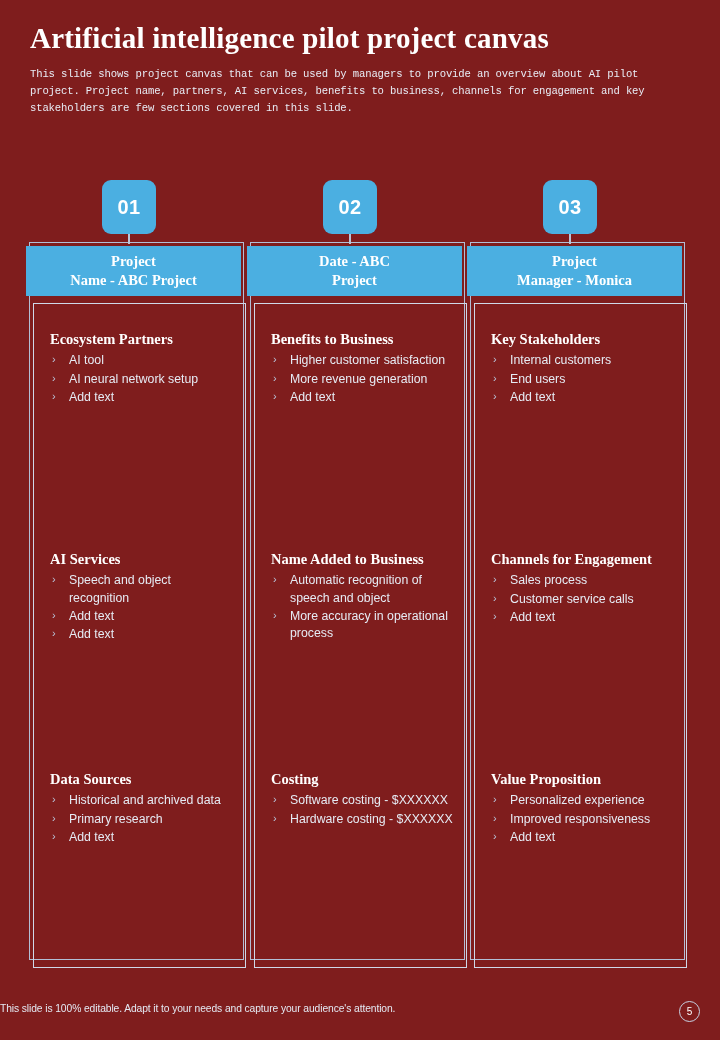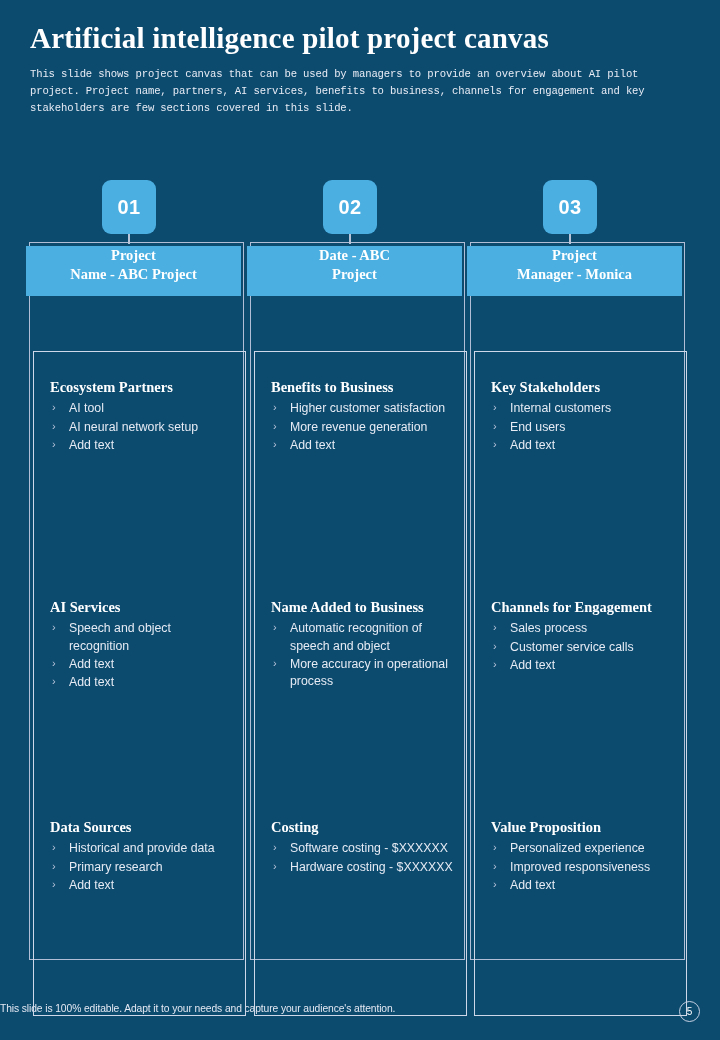--- a/index.html
+++ b/index.html
@@ -13,21 +13,21 @@
     font-family: "Liberation Sans", sans-serif;
     overflow: hidden;
     position: relative;
   }
 
   .slide {
     position: absolute;
     left: 0; top: 0;
     width: 720px;
     height: 1040px;
-    background: #0c4a6e;
+    background: #7f1d1d;
     box-sizing: border-box;
   }
 
   
   .slide-title {
     position: absolute;
     left: 30px;
     top: 22px;
     width: 660px;
     font-family: "Liberation Serif", serif;
@@ -116,38 +116,37 @@
     left: -3px;
     width: 215px;
     height: 50px;
     background: #4bafe1;
     color: #ffffff;
     font-family: "Liberation Serif", serif;
     font-weight: bold;
     font-size: 14.5px;
     line-height: 1.33;
     display: flex;
-    align-items: flex-start;
+    align-items: center;
     justify-content: center;
     text-align: center;
     z-index: 2;
   }
 
   
   .col-body {
     position: absolute;
     top: 123px;
     left: 4px;
     width: 213px;
     height: 665px;
     border: 1.4px solid #cfd8e8;
     box-sizing: border-box;
     z-index: 2;
     background: transparent;
-    margin-top: 48px;
   }
 
   .section {
     position: absolute;
     left: 16px;
     width: 182px;
   }
   .section-0 { top: 26px; }
   .section-1 { top: 246px; }
   .section-2 { top: 466px; }
@@ -246,21 +245,21 @@
           <ul class="bullets">
             <li class="bullet"><span class="chev">›</span><span>Speech and object recognition</span></li>
             <li class="bullet"><span class="chev">›</span><span>Add text</span></li>
             <li class="bullet"><span class="chev">›</span><span>Add text</span></li>
           </ul>
         </div>
 
         <div class="section section-2">
           <div class="section-title">Data Sources</div>
           <ul class="bullets">
-            <li class="bullet"><span class="chev">›</span><span>Historical and provide data</span></li>
+            <li class="bullet"><span class="chev">›</span><span>Historical and archived data</span></li>
             <li class="bullet"><span class="chev">›</span><span>Primary research</span></li>
             <li class="bullet"><span class="chev">›</span><span>Add text</span></li>
           </ul>
         </div>
 
       </div>
     </div>
 
     <div class="col col-1">
       <div class="badge">02</div>

